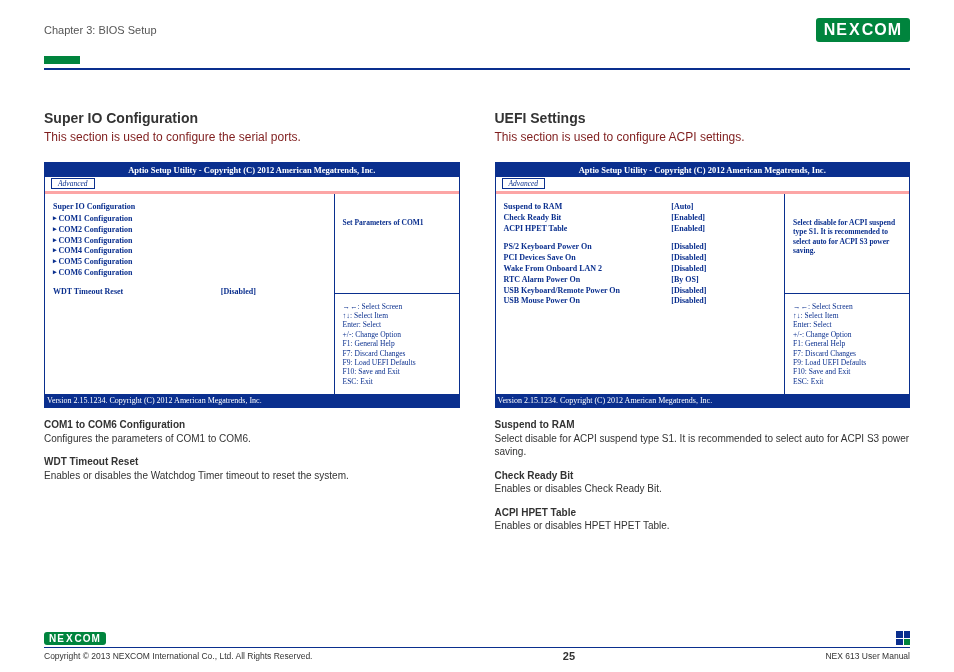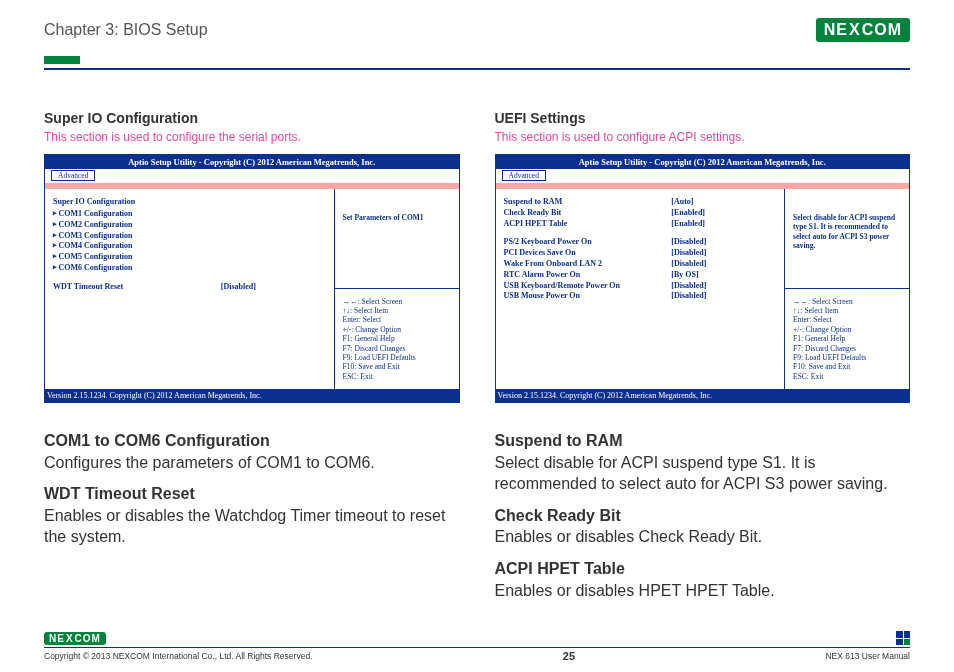--- a/index.html
+++ b/index.html
@@ -11,21 +11,21 @@
     position: relative;
     padding: 18px 44px 0 44px;
     color: #333;
   }
   .header {
     display: flex;
     justify-content: space-between;
     align-items: center;
     padding-bottom: 6px;
   }
-  .chapter { font-size: 16px; color: #555; }
+  .chapter { font-size: 11px; color: #555; }
   .logo-box {
     background: #00843d;
     color: #fff;
     font-weight: bold;
     font-size: 16px;
     padding: 3px 8px;
     border-radius: 3px;
     letter-spacing: 1px;
     display: flex;
     align-items: flex-start;
@@ -45,39 +45,40 @@
     display: flex;
     gap: 35px;
     margin-top: 40px;
   }
   .col { flex: 1; min-width: 0; }
   h2.section {
     font-size: 14px;
     font-weight: bold;
     margin-bottom: 4px;
   }
-  .intro { font-size: 12px; color: #ec4899; margin-bottom: 10px; }
+  .intro { font-size: 12px; color: #7f1d1d; margin-bottom: 18px; }
 
   
   .bios {
     border: 1px solid #0a2f8e;
     font-family: "Times New Roman", serif;
     font-size: 8px;
   }
   .bios-title {
     background: #0a2f8e;
     color: #fff;
     text-align: center;
     font-weight: bold;
     padding: 2px 16px;
     font-size: 8.5px;
   }
   .bios-tabs {
     padding: 1px 6px 2px 6px;
-    border-bottom: 6px solid #fca5a5;
+    border-bottom: 3px solid #fca5a5;
+    font-style: italic;
   }
   .bios-tab {
     display: inline-block;
     border: 1px solid #0a2f8e;
     padding: 0 6px;
     font-size: 7.5px;
     color: #0a2f8e;
   }
   .bios-body {
     display: flex;
@@ -109,21 +110,21 @@
     font-size: 8px;
     padding: 2px;
   }
   .bios-row { display:flex; line-height:1.35; }
   .bios-row .lbl { flex: 1.6; }
   .bios-row .val { flex: 1; }
   .bold { font-weight: bold; }
   .caret::before { content: "▸"; font-size:7px; margin-right:2px; }
   .bios-heading { font-weight: bold; margin-bottom: 3px; }
 
-  .desc-block { font-size: 16px; margin-top: 27px; line-height: 1.35; }
+  .desc-block { font-size: 10px; margin-top: 10px; line-height: 1.35; }
   .desc-block .t { font-weight: bold; }
   .desc-block p { margin-bottom: 10px; }
 
   .footer {
     position: absolute;
     left: 44px; right: 44px; bottom: 10px;
     font-size: 8.5px;
   }
   .footer-rule { height:1px; background:#0a2f8e; margin-bottom:2px;}
   .footer-row { display:flex; align-items:center; justify-content:space-between; }

